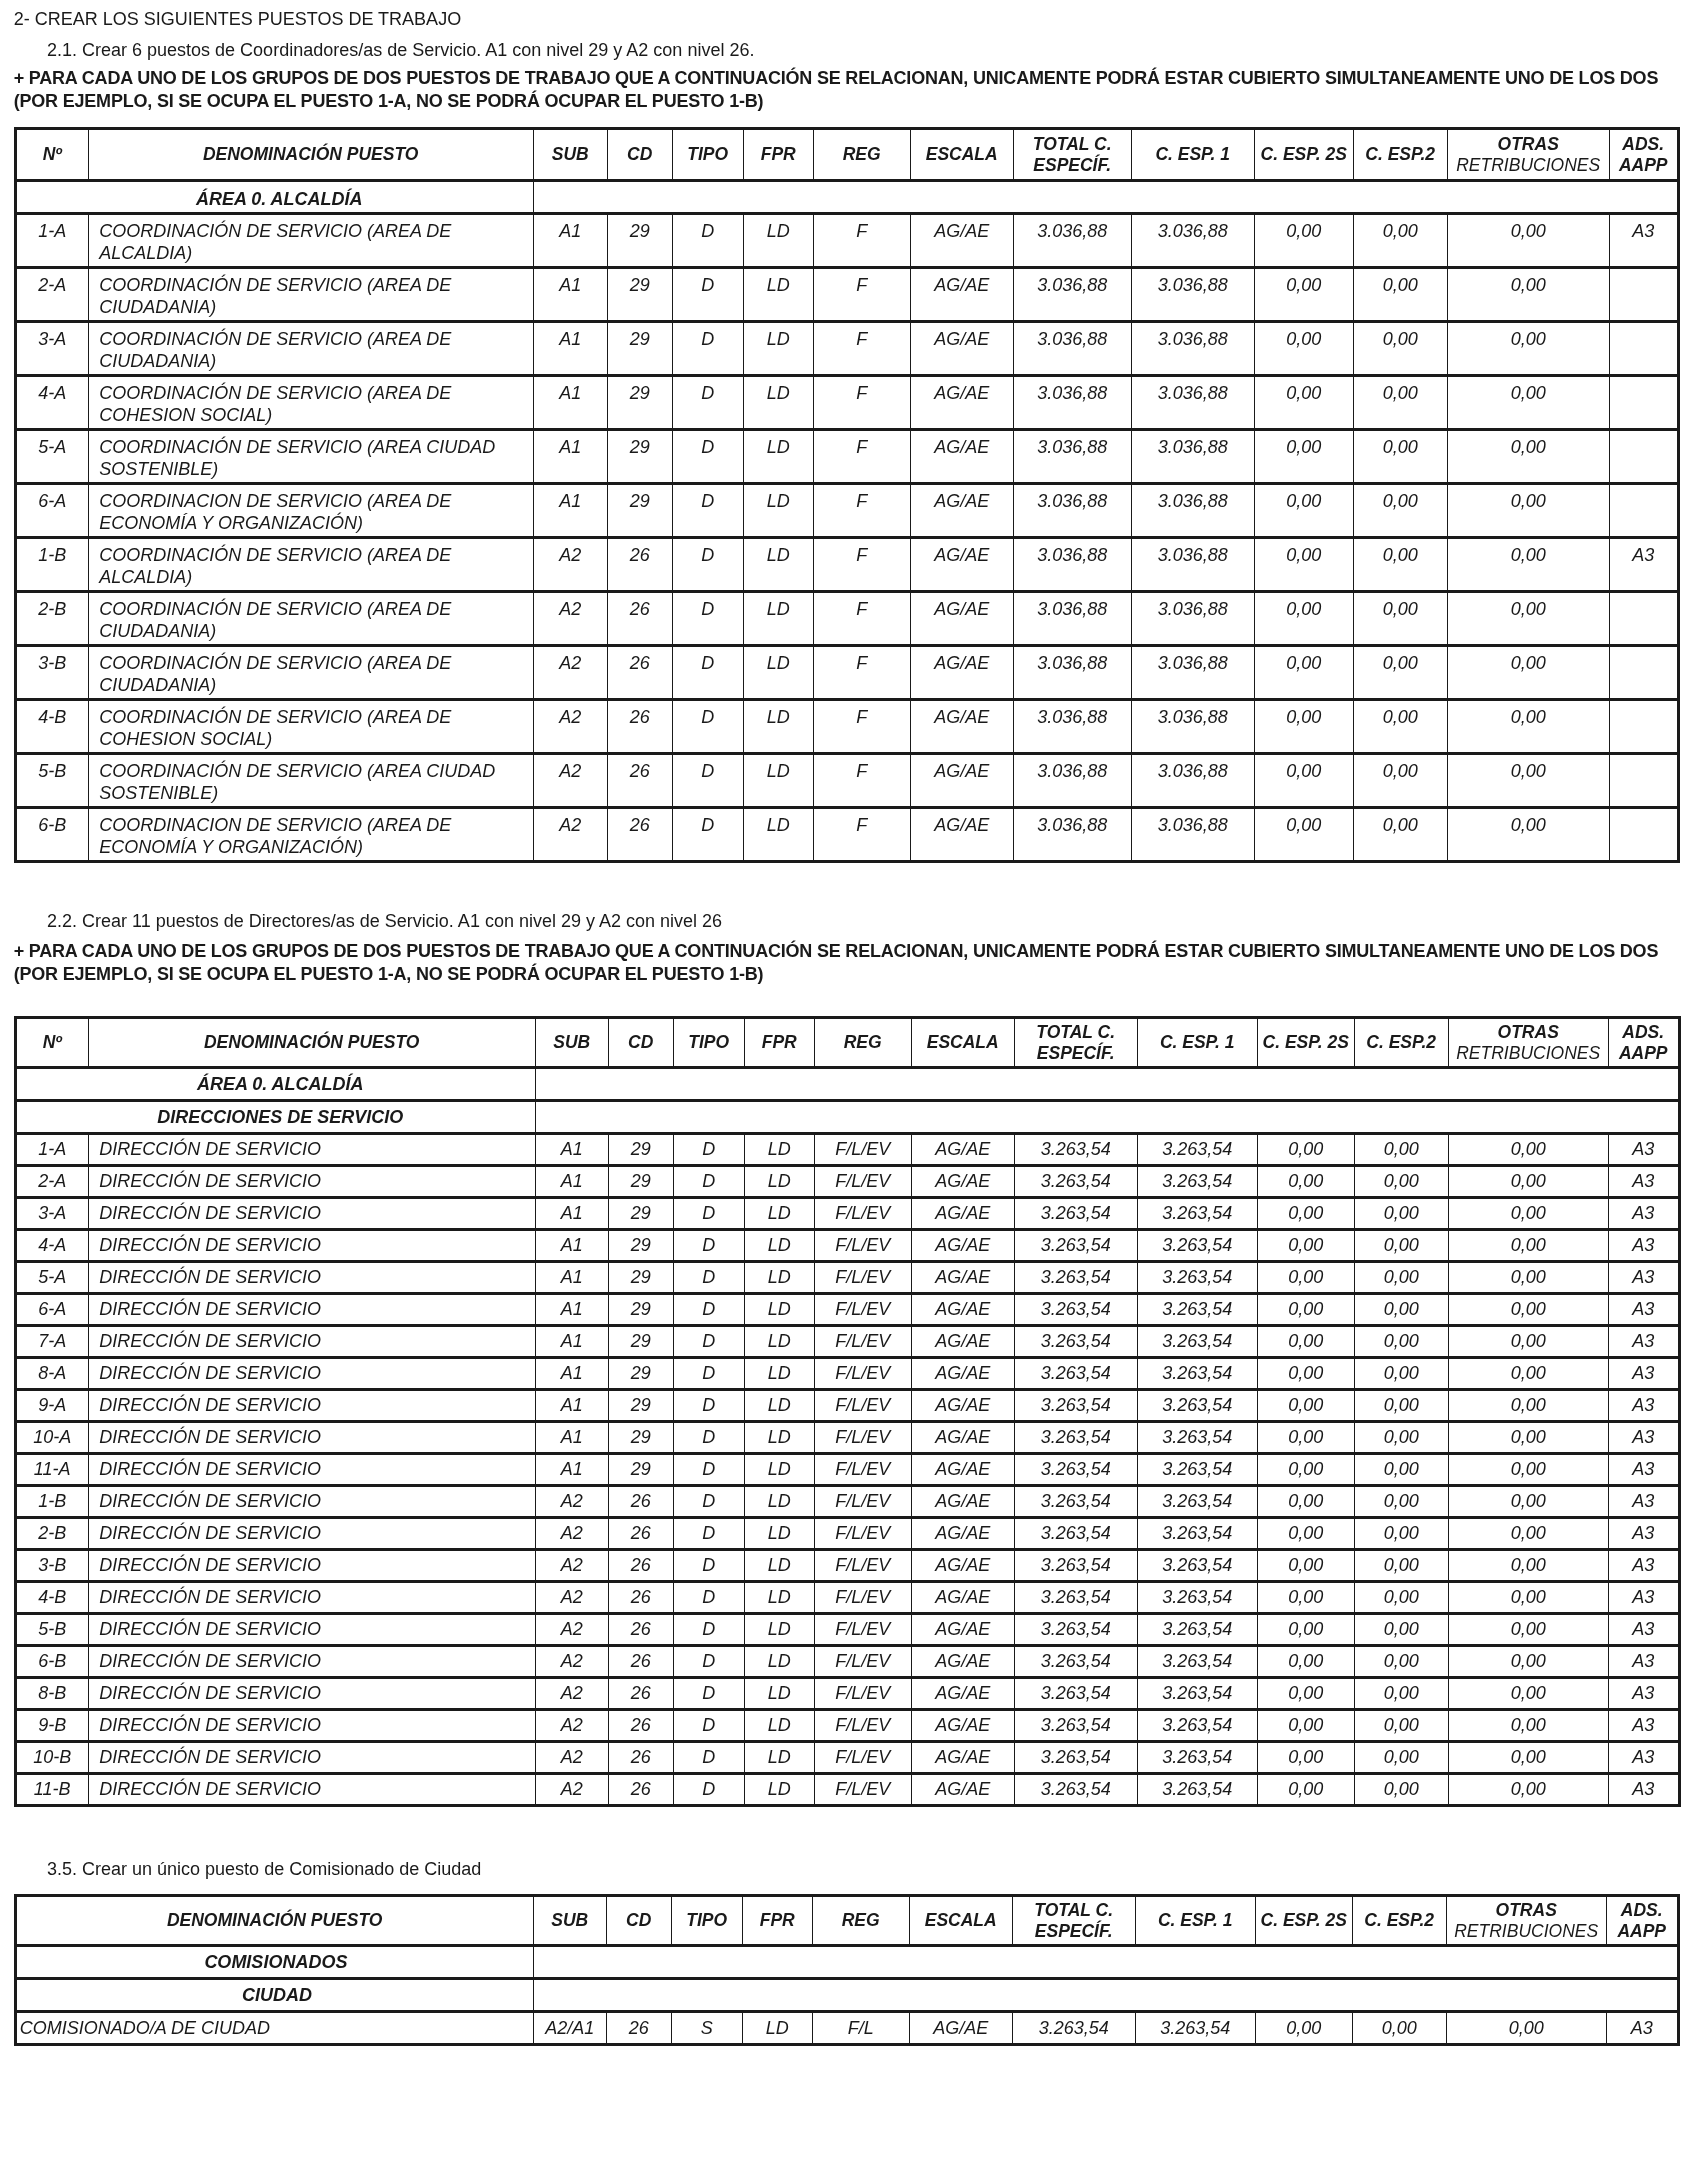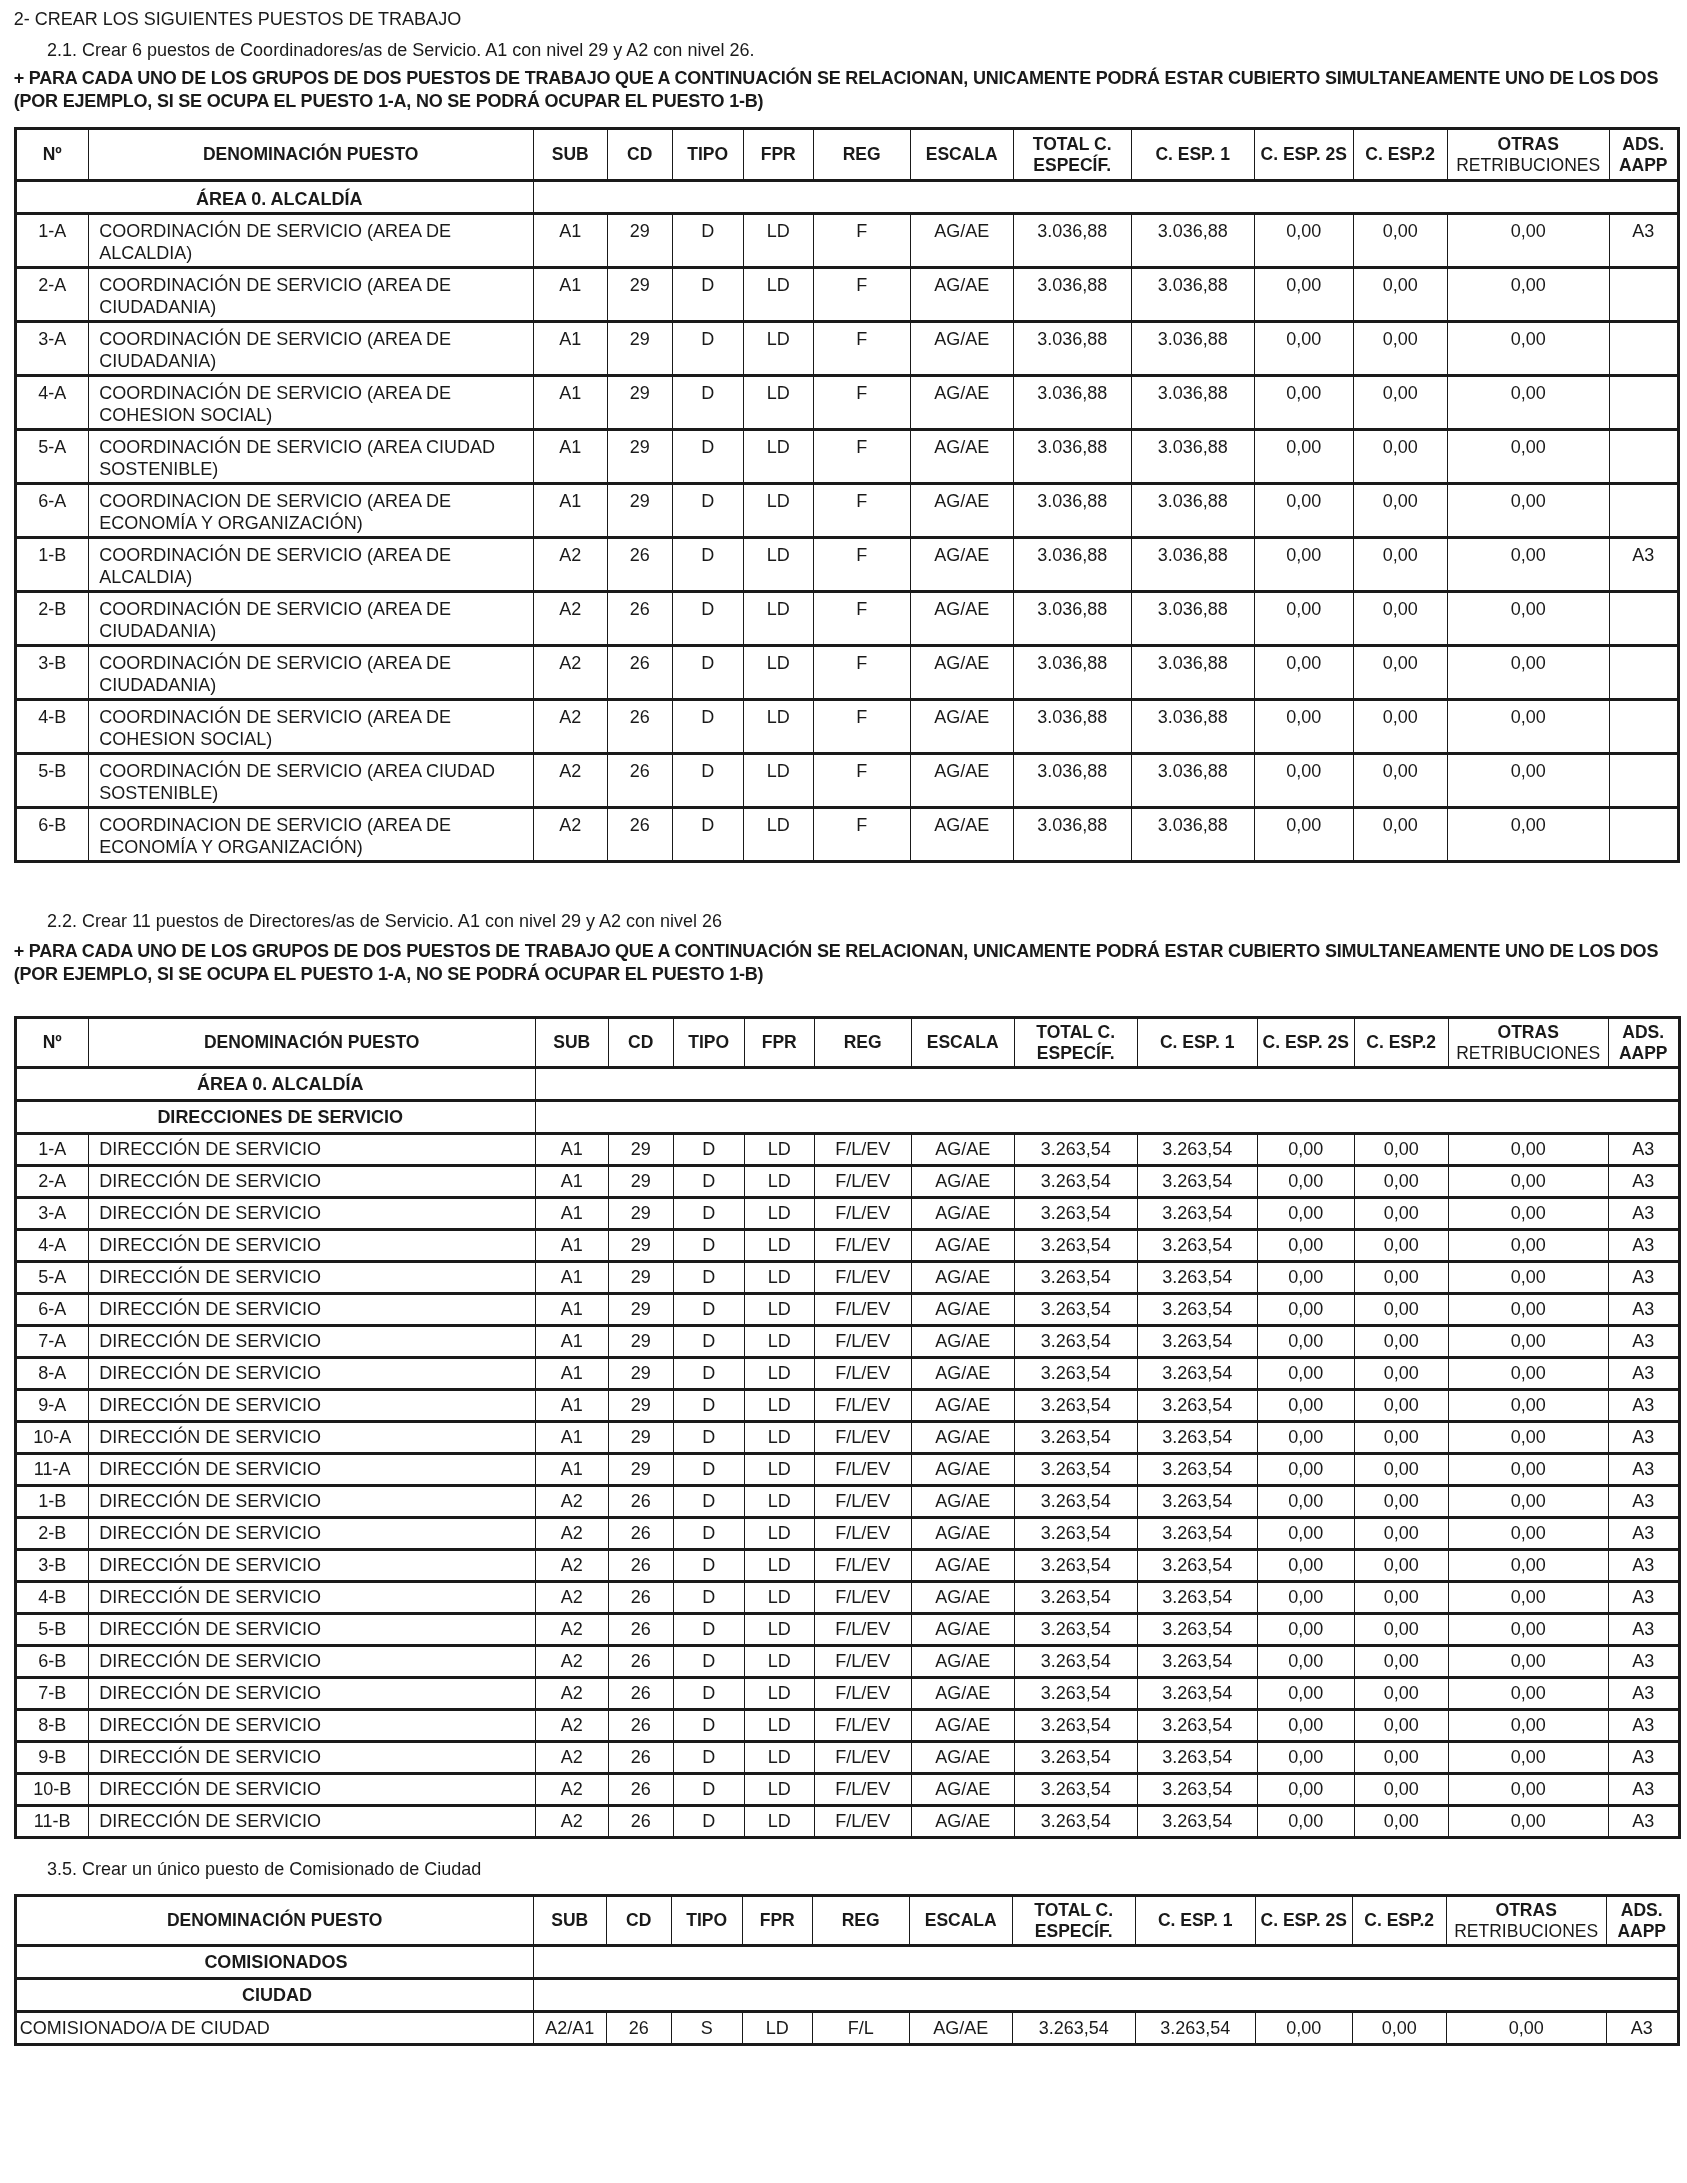--- a/index.html
+++ b/index.html
@@ -1,21 +1,21 @@
 <!DOCTYPE html>
 <html style="font-size:12px"><head>
 <meta charset="utf-8">
 <style>
   html, body { margin:0; padding:0; background:#ffffff; }
   body { width:1688px; height:2183px; position:relative; overflow:hidden;
          font-family: "Liberation Sans", sans-serif; color:#1a1a1a; }
   .txt { position:absolute; white-space:nowrap; font-size:18px; line-height:21px; }
   .note { position:absolute; left:13.7px; width:1665px; font-size:18px; line-height:23px; font-weight:bold; letter-spacing:-0.2px; }
   table.grid { position:absolute; left:13.7px; width:1663px; border-collapse:collapse; table-layout:fixed;
-               border:3px solid #1a1a1a; font-size:18px; }
+               border:3px solid #1a1a1a; font-size:18px;font-style:italic; }
   table.grid td, table.grid th { border:1.5px solid #1a1a1a; padding:0 4.6px; overflow:hidden; }
   table.grid th { font-weight:bold; text-align:center; vertical-align:middle; line-height:20.5px; font-size:17.5px; }
   table.grid thead tr { border-bottom:3.8px solid #1a1a1a; }
   table.grid tr.sec td { font-weight:bold; text-align:center; padding-left:13.7px; vertical-align:middle; }
   table.grid tr.sep { border-bottom:3.8px solid #1a1a1a; }
   table.grid td.c { text-align:center; }
   table.grid td.l { text-align:left; }
   table.t1 td { vertical-align:top; padding-top:4.6px; line-height:22px; }
   table.t2 td, table.t3 td { vertical-align:middle; line-height:21px; }
 </style>
@@ -574,36 +574,20 @@
         <td class="c">F/L/EV</td>
         <td class="c">AG/AE</td>
         <td class="c">3.263,54</td>
         <td class="c">3.263,54</td>
         <td class="c">0,00</td>
         <td class="c">0,00</td>
         <td class="c">0,00</td>
         <td class="c">A3</td>
       </tr>
       <tr class="sep" style="height: 32px;">
-        <td class="c">7-B</td>
-        <td class="l" style="padding-left: 10.6px;">DIRECCIÓN DE SERVICIO</td>
-        <td class="c">A2</td>
-        <td class="c">26</td>
-        <td class="c">D</td>
-        <td class="c">LD</td>
-        <td class="c">F/L/EV</td>
-        <td class="c">AG/AE</td>
-        <td class="c">3.263,54</td>
-        <td class="c">3.263,54</td>
-        <td class="c">0,00</td>
-        <td class="c">0,00</td>
-        <td class="c">0,00</td>
-        <td class="c">A3</td>
-      </tr>
-      <tr class="sep" style="height: 32px;">
         <td class="c">8-B</td>
         <td class="l" style="padding-left: 10.6px;">DIRECCIÓN DE SERVICIO</td>
         <td class="c">A2</td>
         <td class="c">26</td>
         <td class="c">D</td>
         <td class="c">LD</td>
         <td class="c">F/L/EV</td>
         <td class="c">AG/AE</td>
         <td class="c">3.263,54</td>
         <td class="c">3.263,54</td>

